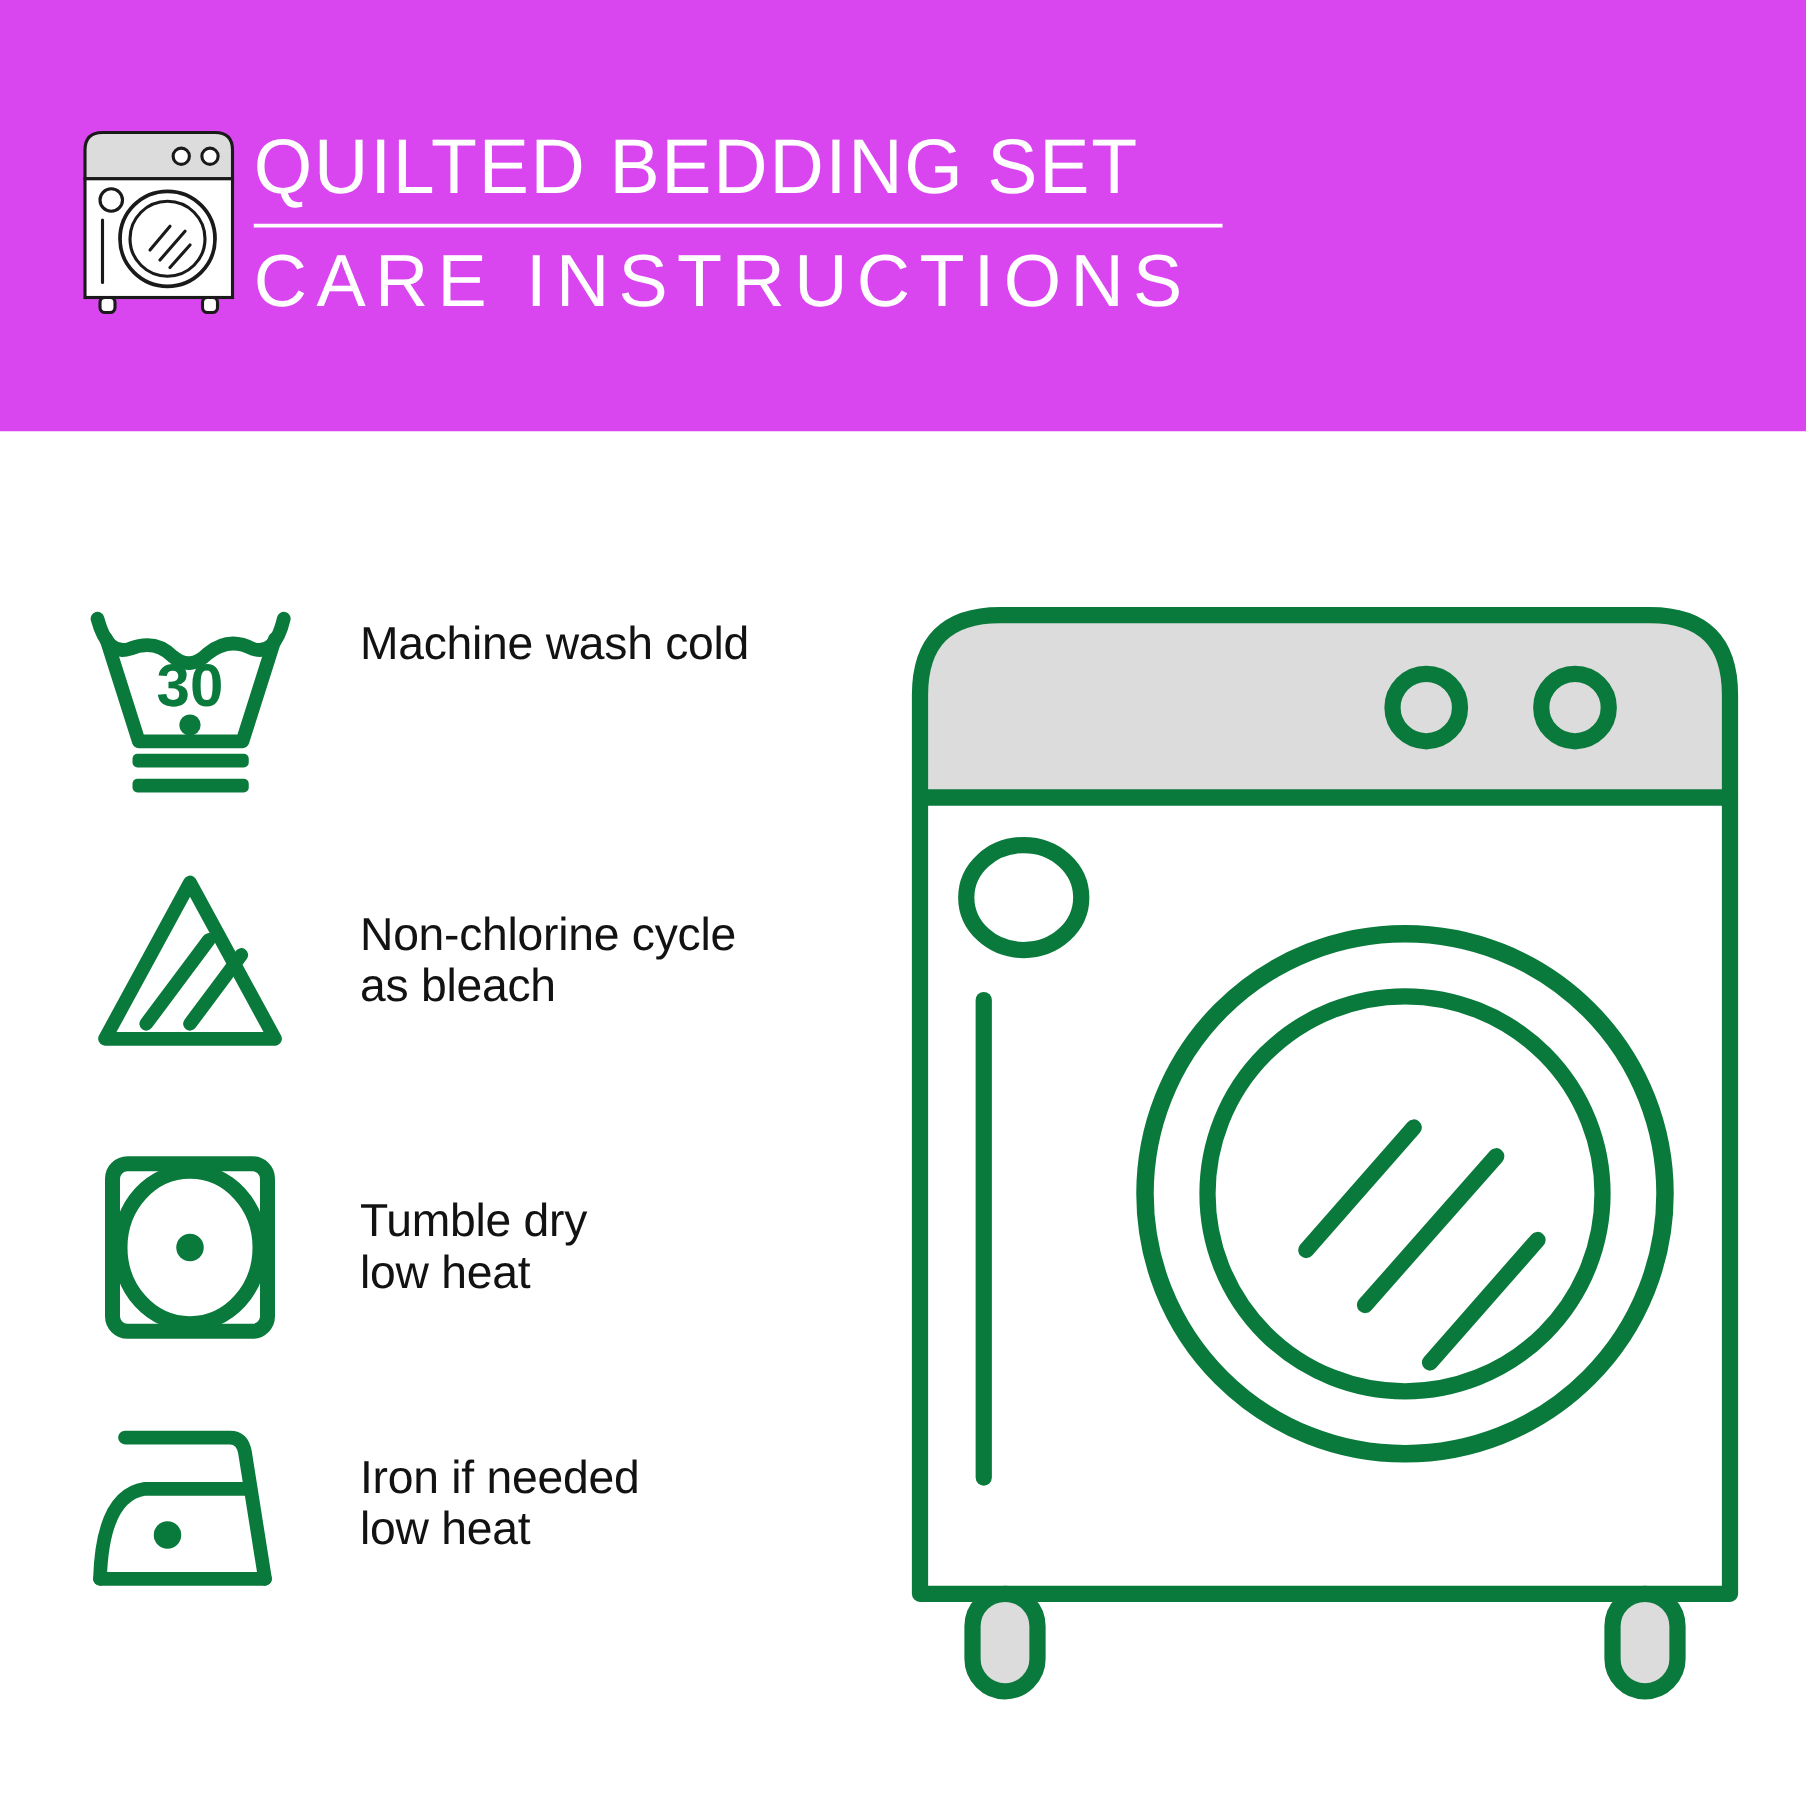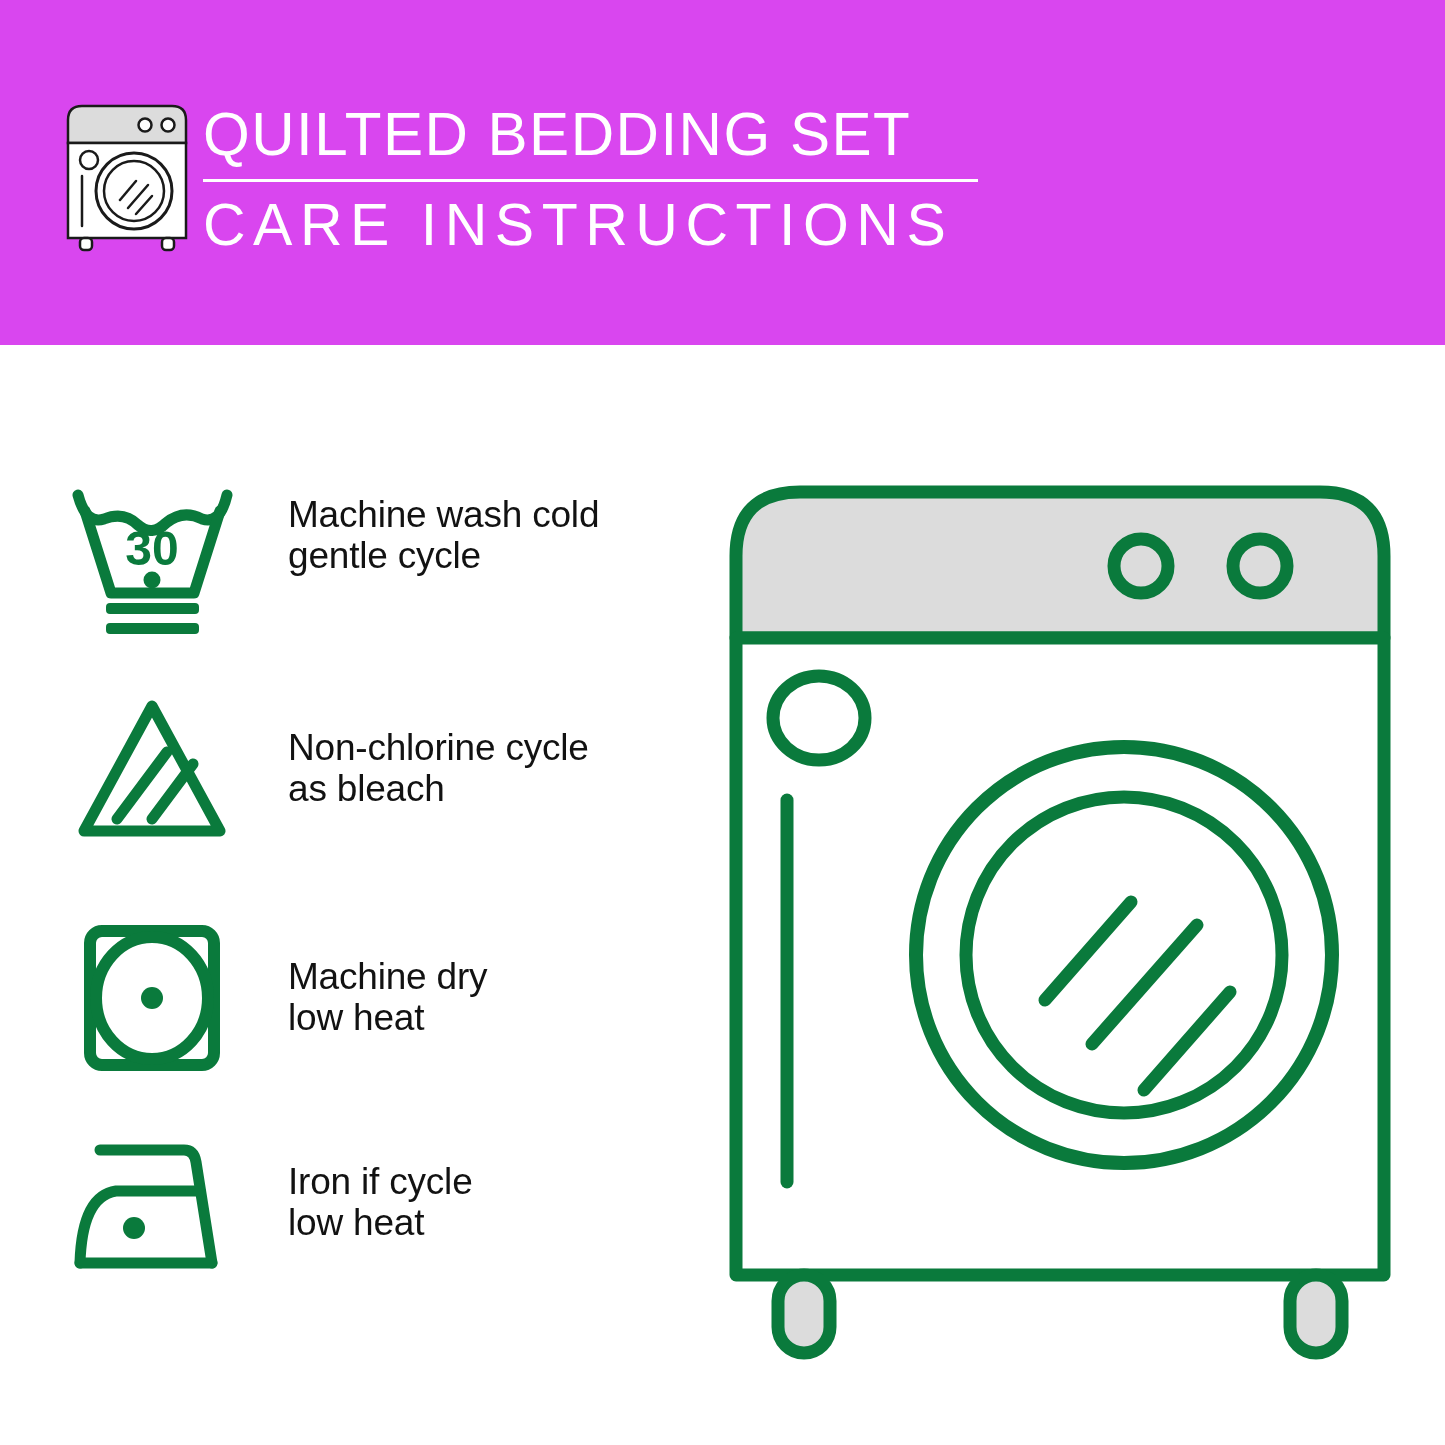--- a/index.html
+++ b/index.html
@@ -181,21 +181,20 @@
 
           <rect x="36" y="122" width="93" height="11" rx="4" fill="#0a7a3c"></rect>
           <rect x="36" y="142" width="93" height="11" rx="4" fill="#0a7a3c"></rect>
 
           <text x="82" y="84" font-family="'Liberation Sans', sans-serif" font-size="48" font-weight="bold" fill="#0a7a3c" text-anchor="middle">30</text>
           <circle cx="82" cy="99" r="8.5" fill="#0a7a3c"></circle>
         </svg>
       </div>
       <div class="care-text">
         <div>Machine wash cold</div>
-        <div>gentle cycle</div>
       </div>
     </div>
 
     <div class="care-row" id="row-bleach">
       <div class="care-symbol">
         <svg viewBox="0 0 165 160" width="165" height="160" xmlns="http://www.w3.org/2000/svg">
           <g fill="none" stroke="#0a7a3c" stroke-width="11" stroke-linecap="round" stroke-linejoin="round">
             <path d="M80 12 L148 137 L12 137 Z"></path>
             <line x1="45" y1="125" x2="95" y2="58"></line>
             <line x1="80" y1="125" x2="121" y2="70"></line>
@@ -210,40 +209,40 @@
 
     <div class="care-row" id="row-dry">
       <div class="care-symbol">
         <svg viewBox="0 0 165 160" width="165" height="160" xmlns="http://www.w3.org/2000/svg">
           <rect x="12" y="10" width="124" height="134" rx="12" fill="none" stroke="#0a7a3c" stroke-width="12"></rect>
           <ellipse cx="74" cy="77" rx="56" ry="61" fill="none" stroke="#0a7a3c" stroke-width="12"></ellipse>
           <circle cx="74" cy="77" r="11" fill="#0a7a3c"></circle>
         </svg>
       </div>
       <div class="care-text">
-        <div>Machine dry</div>
+        <div>Tumble dry</div>
         <div>low heat</div>
       </div>
     </div>
 
     <div class="care-row" id="row-iron">
       <div class="care-symbol">
         <svg viewBox="0 0 165 160" width="165" height="160" xmlns="http://www.w3.org/2000/svg">
           <g fill="none" stroke="#0a7a3c" stroke-width="11" stroke-linecap="round" stroke-linejoin="round">
 
             <path d="M28 19 L112 19 Q122 19 124 31 L140 132"></path>
 
             <path d="M8 132 Q10 65 44 60 L128 60"></path>
             <line x1="8" y1="132" x2="140" y2="132"></line>
           </g>
           <circle cx="62" cy="97" r="11" fill="#0a7a3c"></circle>
         </svg>
       </div>
       <div class="care-text">
-        <div>Iron if cycle</div>
+        <div>Iron if needed</div>
         <div>low heat</div>
       </div>
     </div>
 
   </div>
 
   <div id="washer-illustration">
     <svg viewBox="0 0 680 890" width="680" height="890" xmlns="http://www.w3.org/2000/svg">
 
       <path d="M16 86 Q16 22 80 22 L600 22 Q664 22 664 86 L664 168 L16 168 Z" fill="#dcdcdc" stroke="#0a7a3c" stroke-width="13" stroke-linejoin="round"></path>

